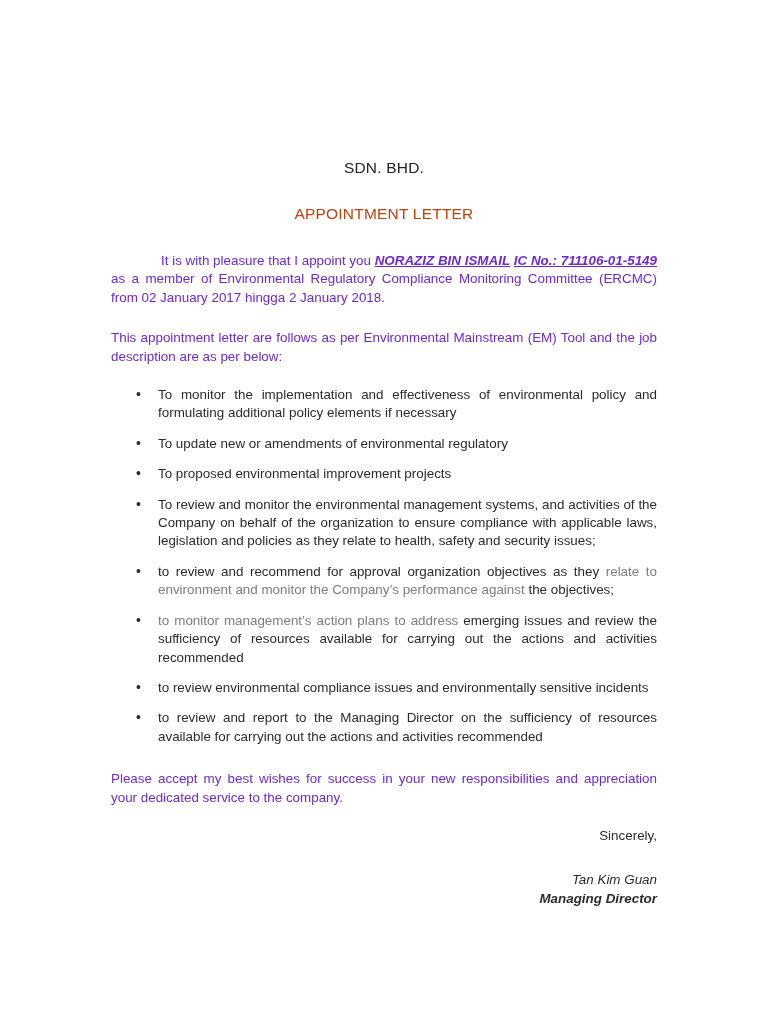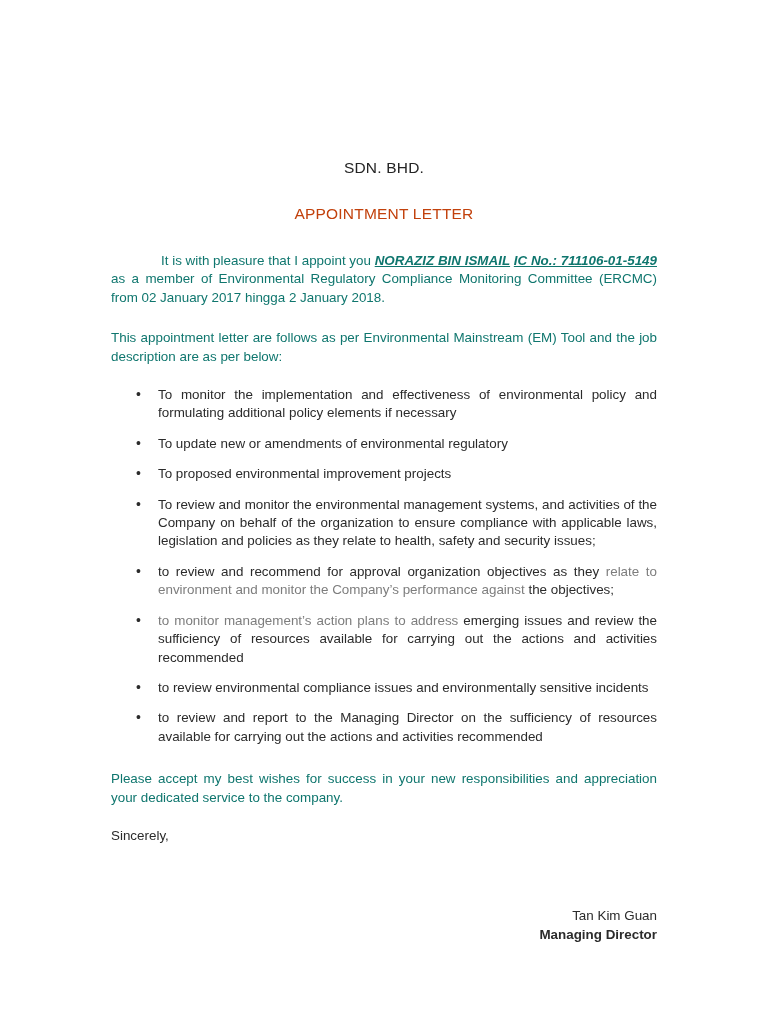--- a/index.html
+++ b/index.html
@@ -47,21 +47,21 @@
     margin: 0 0 28px 0;
     color: #c2410c;
   }
 
   p.para {
     text-align: justify;
     text-justify: inter-word;
     font-size: 13.4px;
     line-height: 18.4px;
     margin: 0;
-    color: #0f766e;
+    color: #6d28d9;
   }
 
   p.intro {
     text-indent: 50px;
     margin-bottom: 22px;
   }
 
   p.lead {
     margin-bottom: 20px;
   }
@@ -101,32 +101,34 @@
     font-size: 14px;
     line-height: 18.4px;
     color: #2b2b2b;
   }
 
   .faded {
     color: #7d7d7d;
   }
 
   .signoff {
+    text-align: right;
     font-size: 13.4px;
     line-height: 18.4px;
     margin-top: 20px;
     color: #2b2b2b;
   }
 
   .signature-block {
     text-align: right;
     font-size: 13.4px;
     line-height: 18.4px;
-    margin-top: 62px;
+    margin-top: 26px;
     color: #2b2b2b;
+    font-style: italic;
   }
 
   .signature-block .role {
     font-weight: bold;
   }
 </style>
 </head>
 <body>
 
 <div class="page">

